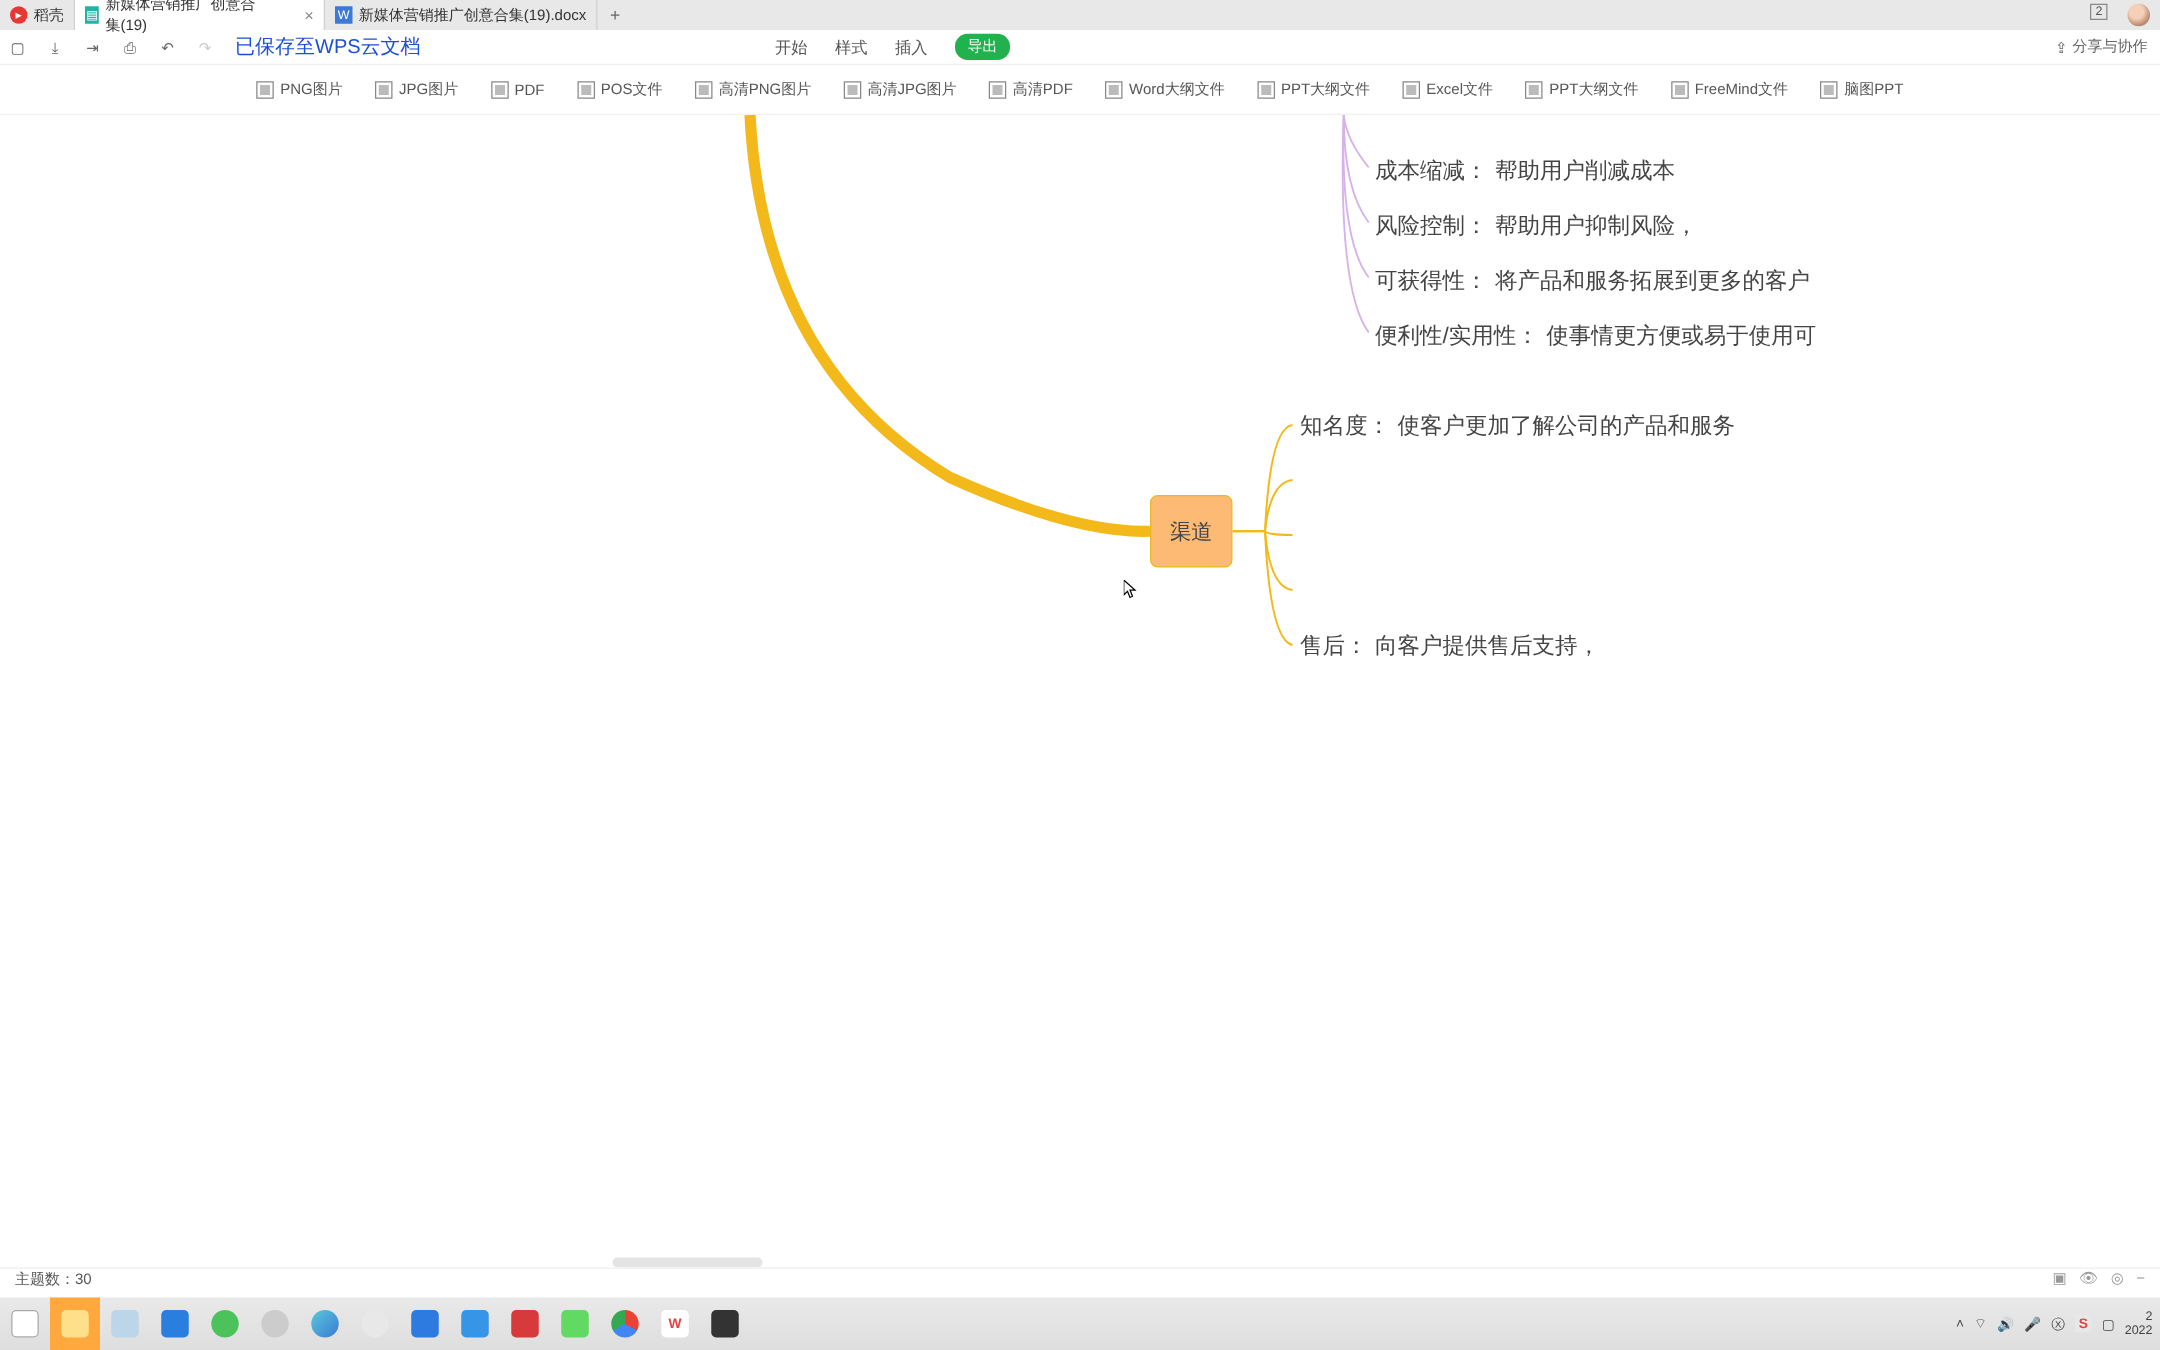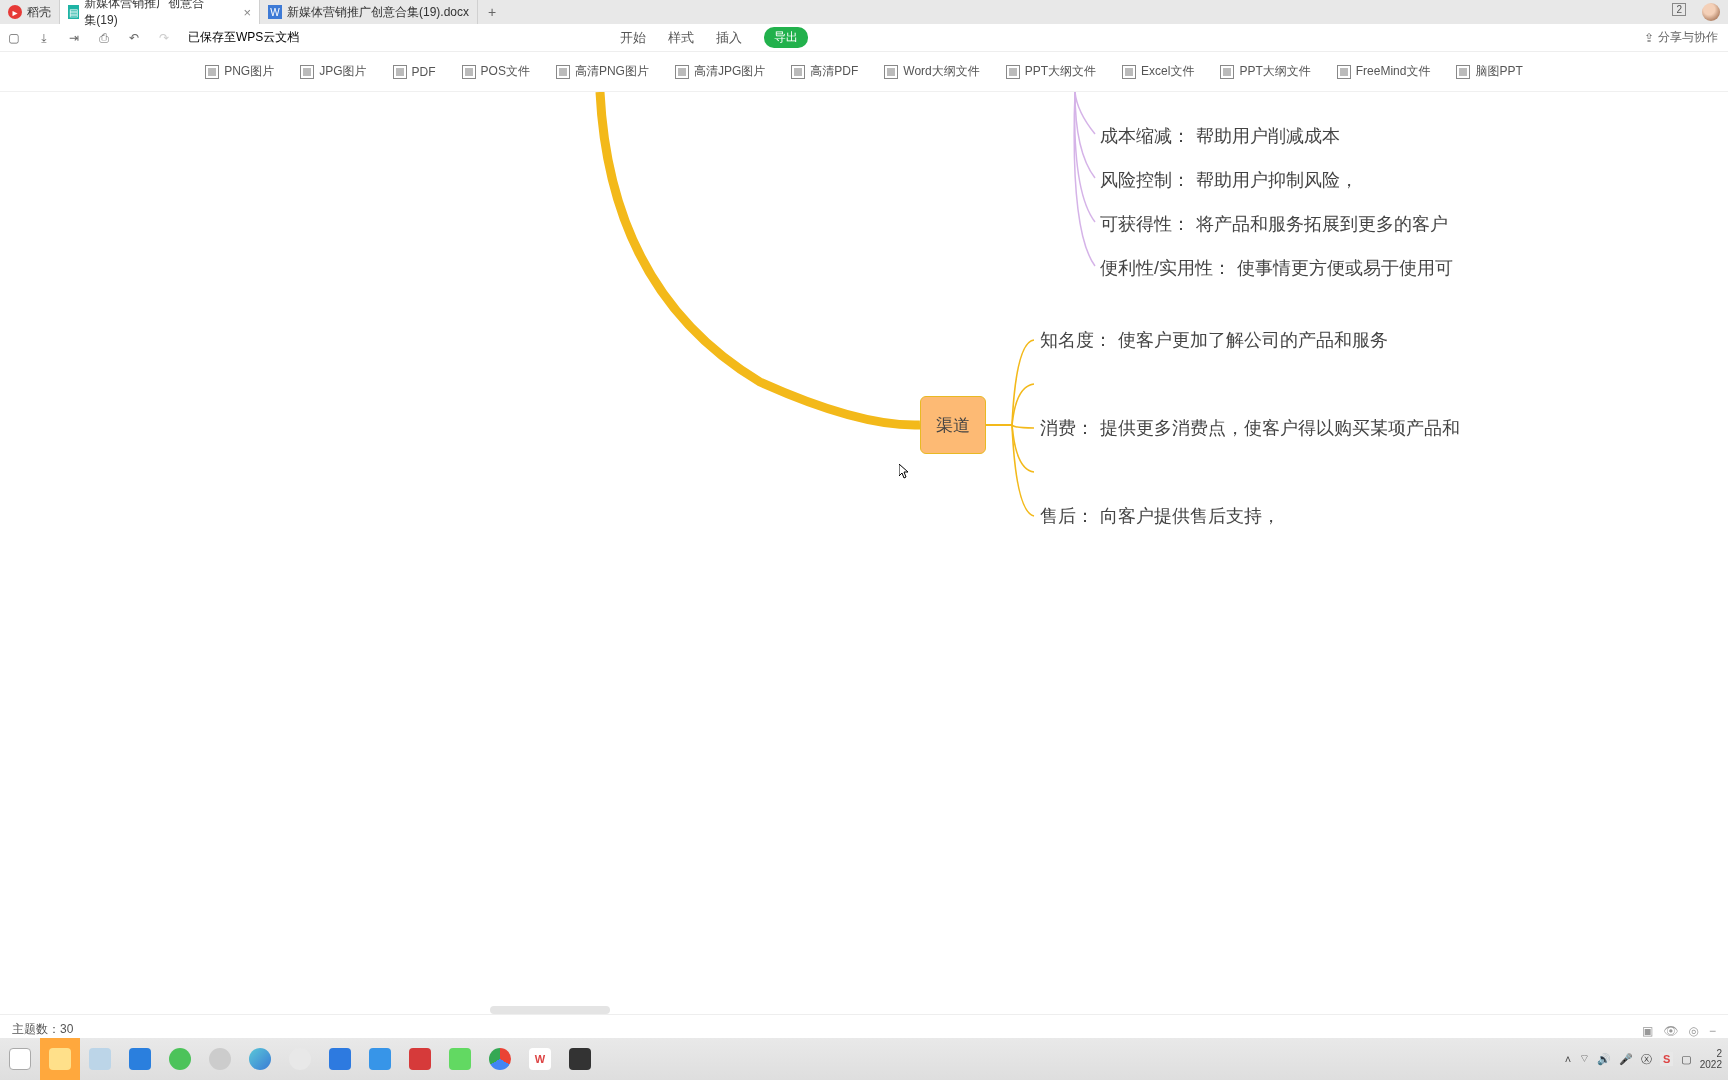--- a/index.html
+++ b/index.html
@@ -12,21 +12,21 @@
 .tab-icon { width: 14px; height: 14px; display: inline-flex; align-items: center; justify-content: center; font-size: 10px; }
 .close-x { margin-left: 30px; color: #888; font-size: 13px; }
 .tab-add { padding: 0 10px; color: #666; font-size: 14px; }
 .badge-2 { position: absolute; right: 42px; top: 3px; border: 1px solid #888; font-size: 10px; padding: 0 3px; color: #555; }
 .avatar { position: absolute; right: 8px; top: 3px; width: 18px; height: 18px; border-radius: 50%; background: radial-gradient(circle at 40% 35%, #f4d0b8 35%, #b88a6e 70%); }
 
 
 .toolbar { height: 28px; border-bottom: 1px solid #eee; display: flex; align-items: center; font-size: 12px; color: #555; position: relative; }
 .tool-icons { display: flex; align-items: center; gap: 14px; padding-left: 6px; }
 .tool-icons span { width: 16px; height: 16px; display: inline-flex; align-items: center; justify-content: center; color: #666; }
-.save-status { margin-left: 16px; color: #000000; font-size: 12px; }
+.save-status { margin-left: 16px; color: #1d4ed8; font-size: 16px; }
 .menu-tabs { position: absolute; left: 620px; display: flex; gap: 22px; align-items: center; font-size: 13px; }
 .menu-tabs .pill { background: #22b14c; color: #fff; padding: 2px 10px; border-radius: 10px; font-size: 12px; }
 .share { position: absolute; right: 10px; display: flex; align-items: center; gap: 4px; color: #666; font-size: 12px; }
 
 
 .formats { height: 40px; display: flex; align-items: center; justify-content: center; gap: 26px; font-size: 12px; color: #555; border-bottom: 1px solid #f0f0f0; }
 .fmt { display: flex; align-items: center; gap: 5px; }
 .fmt-icon { width: 14px; height: 14px; border: 1px solid #888; display: inline-block; position: relative; }
 .fmt-icon::after { content: ''; position: absolute; left: 2px; top: 2px; right: 2px; bottom: 2px; background: #bbb; }
 
@@ -40,21 +40,21 @@
 .leaf .lbl { margin-right: 6px; }
 
 
 .svglayer { position: absolute; left: 0; top: 0; width: 100%; height: 100%; pointer-events: none; }
 
 
 .cursor { position: absolute; left: 899px; top: 372px; width: 14px; height: 14px; }
 .cursor svg { display: block; }
 
 
-.status-bar { position: absolute; left: 0; right: 0; bottom: 42px; height: 24px; display: flex; align-items: flex-end; font-size: 12px; color: #555; padding: 0 12px; border-top: 1px solid #eee; background: #fff; justify-content: space-between; }
+.status-bar { position: absolute; left: 0; right: 0; bottom: 42px; height: 24px; display: flex; align-items: flex-start; font-size: 12px; color: #555; padding: 0 12px; border-top: 1px solid #eee; background: #fff; justify-content: space-between; }
 .status-bar .right-icons { display: flex; gap: 10px; color: #999; }
 .hscroll { position: absolute; left: 490px; bottom: 24px; width: 120px; height: 8px; background: #e4e4e4; border-radius: 4px; }
 
 
 .taskbar { position: absolute; left: 0; right: 0; bottom: 0; height: 42px; background: linear-gradient(#e9e9e9,#dedede); display: flex; align-items: center; }
 .tb-item { width: 40px; height: 42px; display: flex; align-items: center; justify-content: center; }
 .tb-item.active { background: #ffa83d; }
 .tb-icon { width: 22px; height: 22px; border-radius: 4px; }
 .tray { position: absolute; right: 6px; display: flex; align-items: center; gap: 8px; font-size: 11px; color: #444; }
 .tray .time { font-size: 10px; text-align: right; line-height: 11px; }
@@ -180,21 +180,20 @@
   <div class="node-box">
     <span>渠道</span>
   </div>
 
   <div class="leaf" style="left:1100px; top:32px;"><span class="lbl">成本缩减：</span><span>帮助用户削减成本</span></div>
   <div class="leaf" style="left:1100px; top:76px;"><span class="lbl">风险控制：</span><span>帮助用户抑制风险，</span></div>
   <div class="leaf" style="left:1100px; top:120px;"><span class="lbl">可获得性：</span><span>将产品和服务拓展到更多的客户</span></div>
   <div class="leaf" style="left:1100px; top:164px;"><span class="lbl">便利性/实用性：</span><span>使事情更方便或易于使用可</span></div>
 
   <div class="leaf" style="left:1040px; top:236px;"><span class="lbl">知名度：</span><span>使客户更加了解公司的产品和服务</span></div>
-  <div class="leaf" style="left:1040px; top:324px;"><span class="lbl">消费：</span><span>提供更多消费点，使客户得以购买某项产品和</span></div>
   <div class="leaf" style="left:1040px; top:412px;"><span class="lbl">售后：</span><span>向客户提供售后支持，</span></div>
 
   <div class="cursor">
     <svg viewBox="0 0 12 16" width="12" height="16">
         <path d="M0 0 L0 12 L3 9 L5 14 L7 13 L5 8 L9 8 Z" fill="#fff" stroke="#000" stroke-width="1"></path>
       </svg>
   </div>
 
   <div class="hscroll"></div>
 </div>

